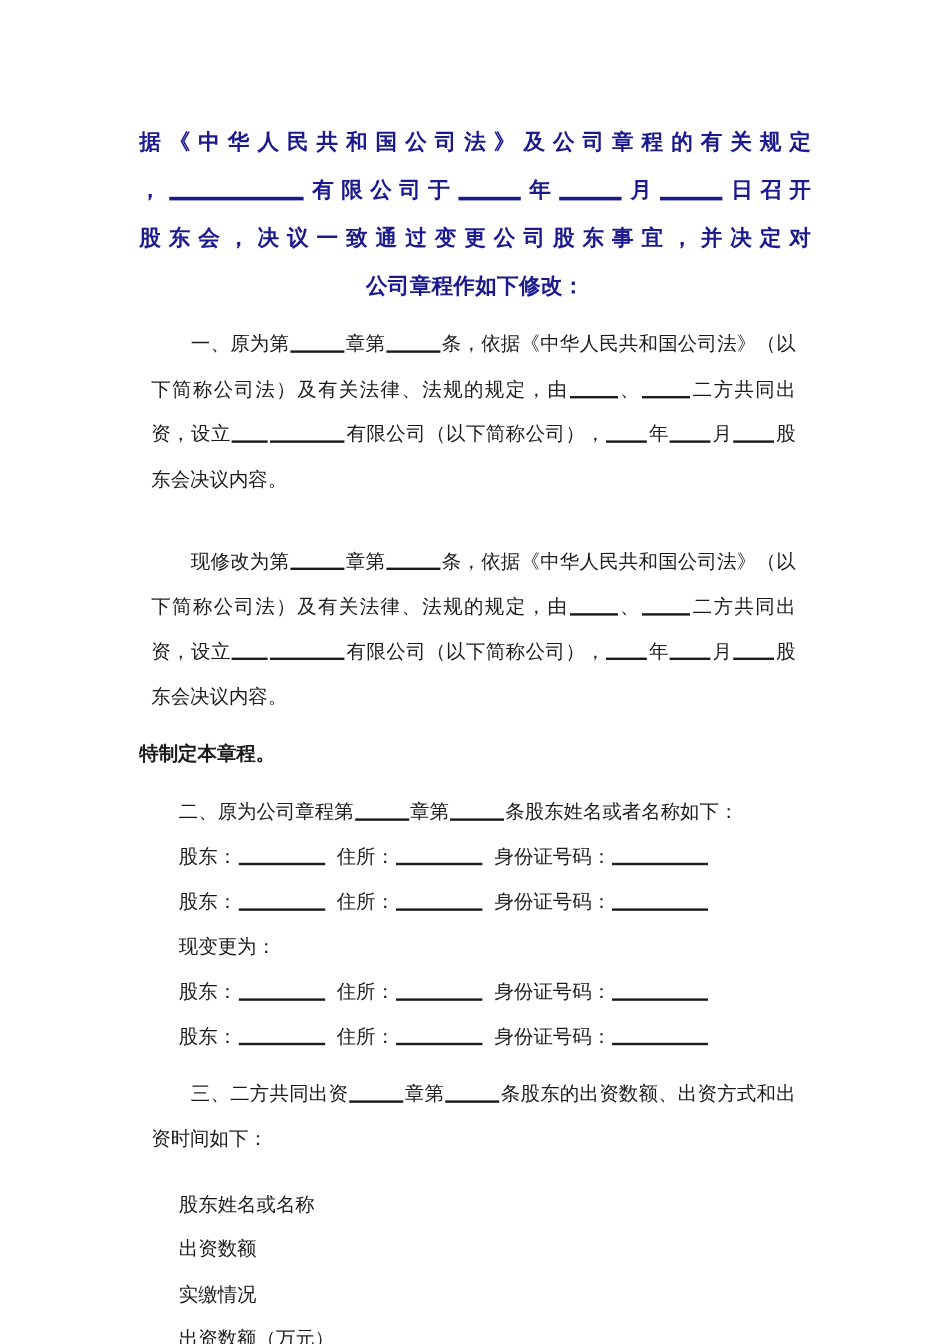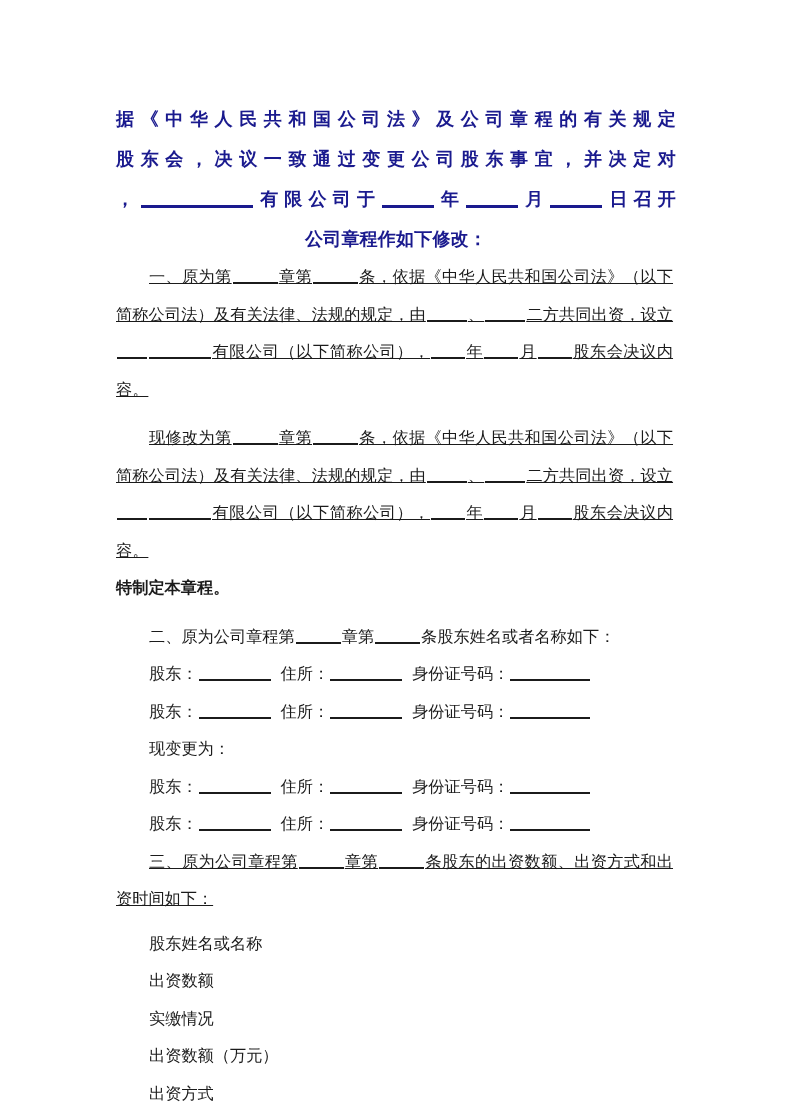--- a/index.html
+++ b/index.html
@@ -69,26 +69,25 @@
     left: 116px;
     top: 258px;
     width: 557px;
     font-family: "DejaVu Serif", "Liberation Serif", serif;
     font-size: 16.2px;
     line-height: 37.5px;
     color: #1b1b1b;
   }
 
   p.para {
-    margin: 0;
+    margin: 10px;
     text-align: justify;
     text-justify: inter-ideograph;
     text-indent: 33px;
     word-break: break-all;
-    text-decoration: underline;
   }
 
   p.line {
     margin: 0;
     text-indent: 33px;
     white-space: nowrap;
   }
   p.line.flush { text-indent: 0; font-weight: bold; }
 
   .gap-sm { height: 7px; }
@@ -113,23 +112,23 @@
   .sp-w { display: inline-block; width: 9px; }
 </style>
 </head>
 <body>
 
 <div class="page">
 
   <div class="title-block">
     <span class="tline justify">据《中华人民共和国公司法》及公司章程的有关规定</span>
 
+    <span class="tline justify"><span>，</span><span class="blank-t w-long"></span><span>有限公司于</span><span class="blank-t w-med"></span><span>年</span><span class="blank-t w-med"></span><span>月</span><span class="blank-t w-med"></span><span>日召开</span></span>
+
     <span class="tline justify">股东会，决议一致通过变更公司股东事宜，并决定对</span>
-
-    <span class="tline justify"><span>，</span><span class="blank-t w-long"></span><span>有限公司于</span><span class="blank-t w-med"></span><span>年</span><span class="blank-t w-med"></span><span>月</span><span class="blank-t w-med"></span><span>日召开</span></span>
 
     <span class="tline center">公司章程作如下修改：</span>
   </div>
 
   <div class="body-area">
 
     <p class="para"><span>一、原为第</span><span class="bk w1"></span><span>章第</span><span class="bk w1"></span><span>条，依据《中华人民共和国公司法》（以下简称公司法）及有关法律、法规的规定，由</span><span class="bk w2"></span><span>、</span><span class="bk w2"></span><span>二方共同出资，设立</span><span class="bk w4"></span><span class="bk w5"></span><span>有限公司（以下简称公司），</span><span class="bk w3"></span><span>年</span><span class="bk w3"></span><span>月</span><span class="bk w3"></span><span>股东会决议内容。</span></p>
 
     <div class="gap-md"></div>
 
@@ -145,21 +144,21 @@
     <p class="line"><span>股东：</span><span class="bk w6"></span><span class="sp-w"></span><span>住所：</span><span class="bk w6"></span><span class="sp-w"></span><span>身份证号码：</span><span class="bk w7"></span></p>
 
     <p class="line"><span>股东：</span><span class="bk w6"></span><span class="sp-w"></span><span>住所：</span><span class="bk w6"></span><span class="sp-w"></span><span>身份证号码：</span><span class="bk w7"></span></p>
 
     <p class="line">现变更为：</p>
 
     <p class="line"><span>股东：</span><span class="bk w6"></span><span class="sp-w"></span><span>住所：</span><span class="bk w6"></span><span class="sp-w"></span><span>身份证号码：</span><span class="bk w7"></span></p>
 
     <p class="line"><span>股东：</span><span class="bk w6"></span><span class="sp-w"></span><span>住所：</span><span class="bk w6"></span><span class="sp-w"></span><span>身份证号码：</span><span class="bk w7"></span></p>
 
-    <p class="para"><span>三、原为公司章程第</span><span class="bk w1"></span><span>章第</span><span class="bk w1"></span><span>条股东的出资数额、出资方式和出资时间如下：</span></p>
+    <p class="para"><span>三、二方共同出资</span><span class="bk w1"></span><span>章第</span><span class="bk w1"></span><span>条股东的出资数额、出资方式和出资时间如下：</span></p>
 
     <div class="gap-sm"></div>
 
     <p class="line">股东姓名或名称</p>
     <p class="line">出资数额</p>
     <p class="line">实缴情况</p>
     <p class="line">出资数额（万元）</p>
     <p class="line">出资方式</p>
 
   </div>

